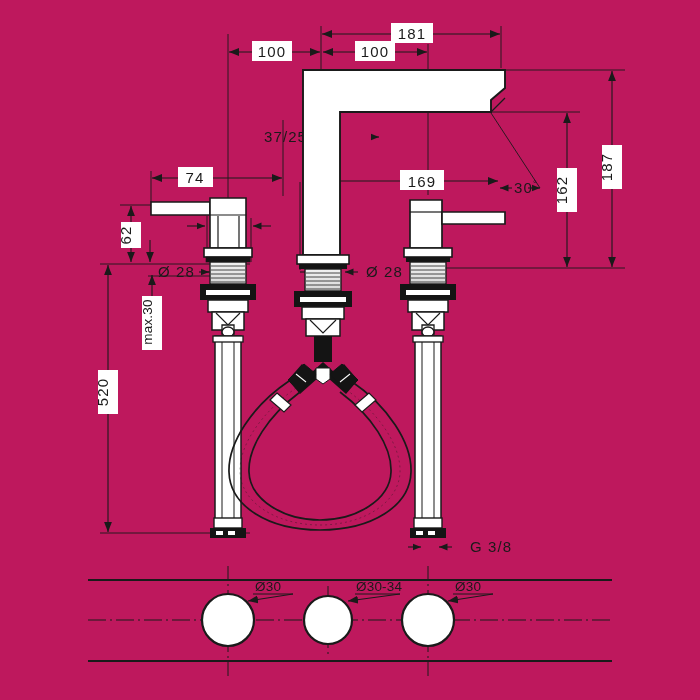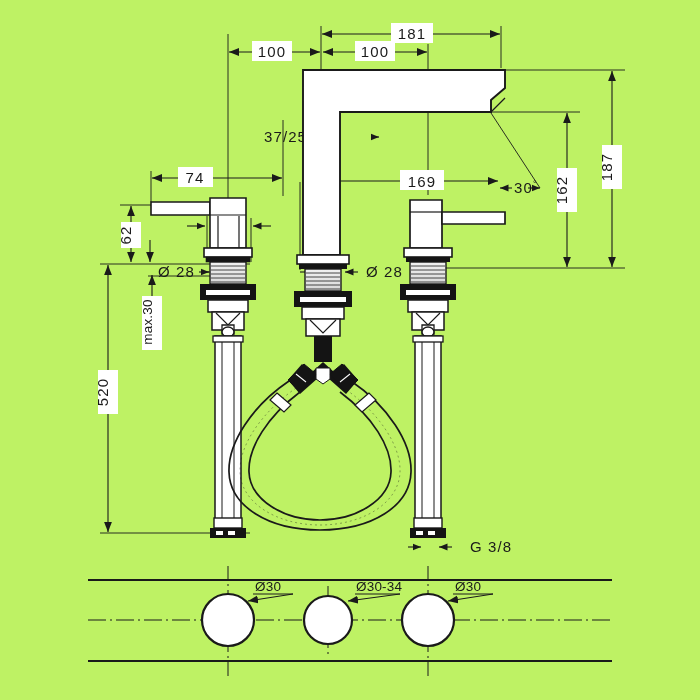--- a/index.html
+++ b/index.html
@@ -8,21 +8,21 @@
     padding: 0;
     background: #ffffff;
   }
   body {
     font-family: "Liberation Sans", sans-serif;
   }
   #stage {
     position: relative;
     width: 700px;
     height: 700px;
-    background: #bef264;
+    background: #be185d;
     overflow: hidden;
   }
   #drawing {
     position: absolute;
     top: 0;
     left: 0;
     width: 700px;
     height: 700px;
   }
   .dimtext {

